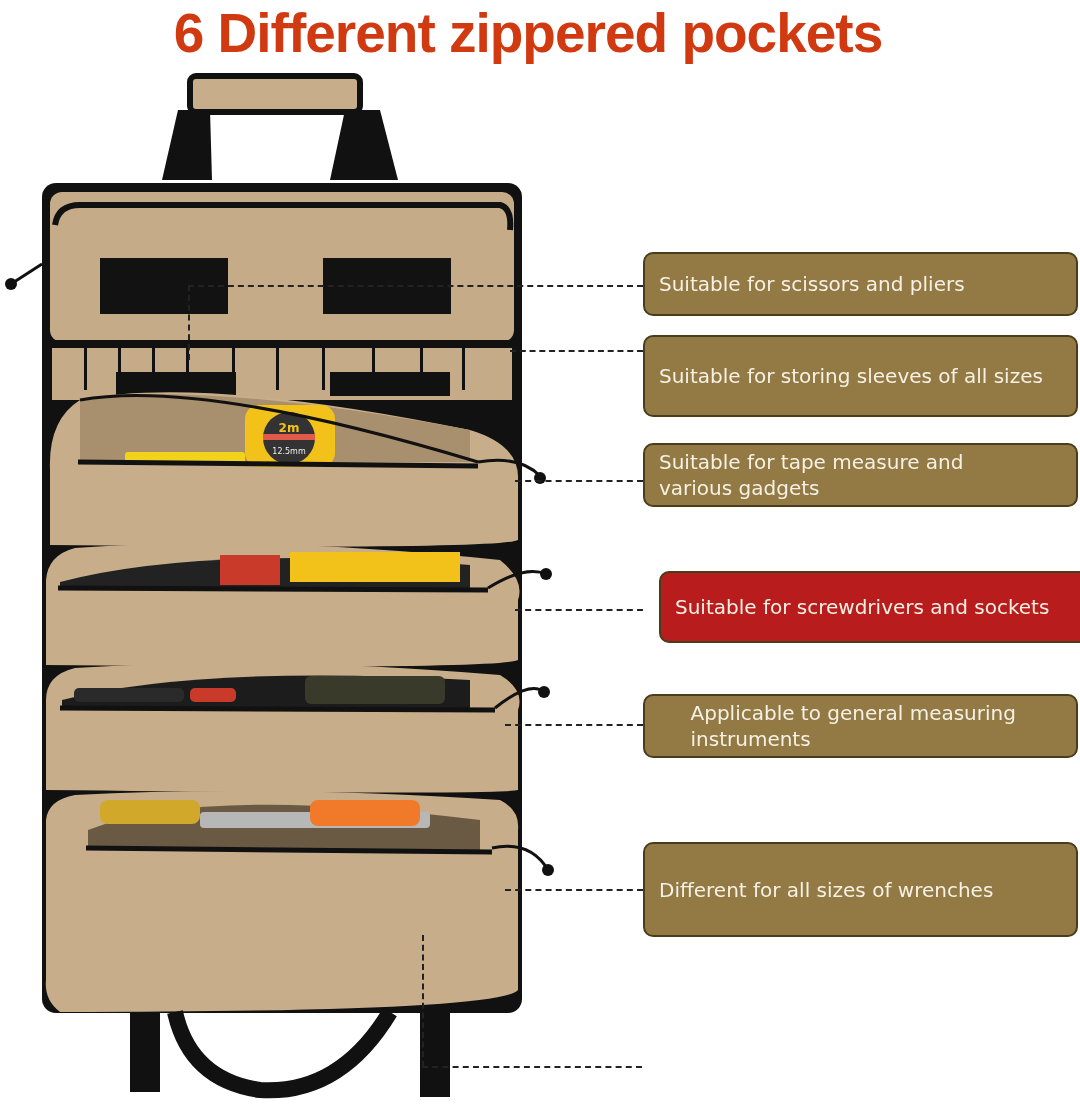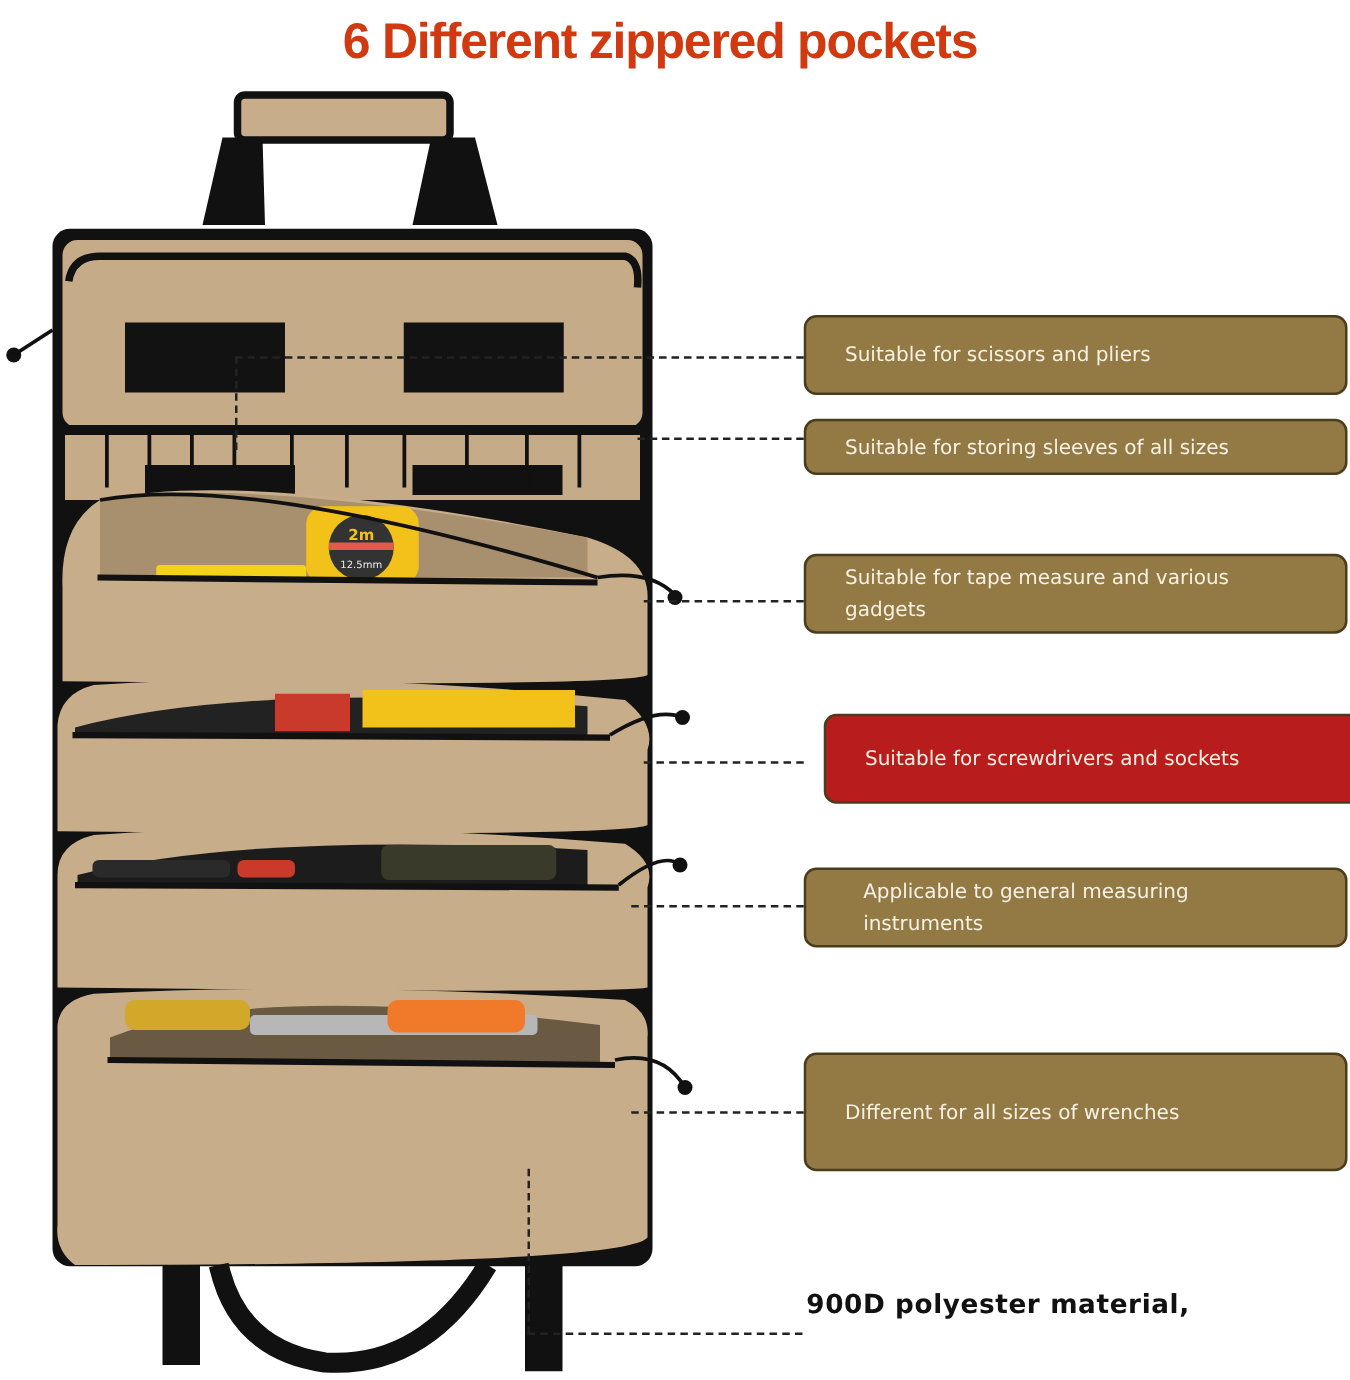--- a/index.html
+++ b/index.html
@@ -2,30 +2,30 @@
 <html><head>
 <meta charset="utf-8">
 <style>
   * { box-sizing: border-box; margin: 0; padding: 0; }
   html, body { width: 1080px; height: 1104px; background: #ffffff; overflow: hidden; }
   body { position: relative; font-family: "DejaVu Sans", sans-serif; }
 
   .title {
     position: absolute; left: 0; top: 2px; width: 1056px; text-align: center;
     font-family: "Liberation Sans", sans-serif; font-weight: bold;
-    font-size: 40px; letter-spacing: -1px; line-height: 62px;
+    font-size: 55px; letter-spacing: -1px; line-height: 62px;
   }
 
   .product { position: absolute; left: 0; top: 70px; width: 560px; height: 1034px; }
 
   .callout {
     position: absolute; left: 643px; width: 435px;
     border-radius: 10px; border: 2px solid #4a3d1c;
-    display: flex; align-items: center; padding: 0 31px;
-    font-family: "DejaVu Sans", sans-serif; font-size: 16px; line-height: 26px;
+    display: flex; align-items: center; padding: 0 14px;
+    font-family: "DejaVu Sans", sans-serif; font-size: 20px; line-height: 26px;
     color: #f6f1e4;
   }
 
   .leader { position: absolute; height: 0; border-top: 2px dashed #222; }
   .leader-v { position: absolute; width: 0; border-left: 2px dashed #222; }
 
   .material {
     position: absolute; left: 645px; top: 1030px; width: 420px;
     font-family: "DejaVu Sans", sans-serif; font-size: 21px; line-height: 27px;
     color: #111; letter-spacing: 0.5px; font-weight: bold;
@@ -123,31 +123,30 @@
 <div class="leader" style="left:515px; top:480px; width:128px;"></div>
 <div class="leader" style="left:515px; top:609px; width:128px;"></div>
 <div class="leader" style="left:505px; top:724px; width:138px;"></div>
 <div class="leader" style="left:505px; top:889px; width:138px;"></div>
 <div class="leader-v" style="left:422px; top:935px; height:132px;"></div>
 <div class="leader" style="left:422px; top:1066px; width:220px;"></div>
 
 <div class="callout" style="top:252px; height:64px; background:#937a45;">
   <span>Suitable for scissors and pliers</span>
 </div>
-<div class="callout" style="top:335px; height:45px; background:#937a45;">
+<div class="callout" style="top:335px; height:82px; background:#937a45;">
   <span>Suitable for storing sleeves of all sizes</span>
 </div>
 <div class="callout" style="top:443px; height:64px; background:#937a45;">
   <span style="max-width:330px;">Suitable for tape measure and various gadgets</span>
 </div>
 <div class="callout" style="top:571px; height:72px; background:#b91c1c;margin-left:16px;">
   <span>Suitable for screwdrivers and sockets</span>
 </div>
 <div class="callout" style="top:694px; height:64px; background:#937a45;justify-content:center;">
   <span style="max-width:340px;">Applicable to general measuring instruments</span>
 </div>
 <div class="callout" style="top:842px; height:95px; background:#937a45;">
   <span>Different for all sizes of wrenches</span>
 </div>
 
 <div class="material">
-  <div>900D polyester material,</div>
 </div>
 
 </body></html>

